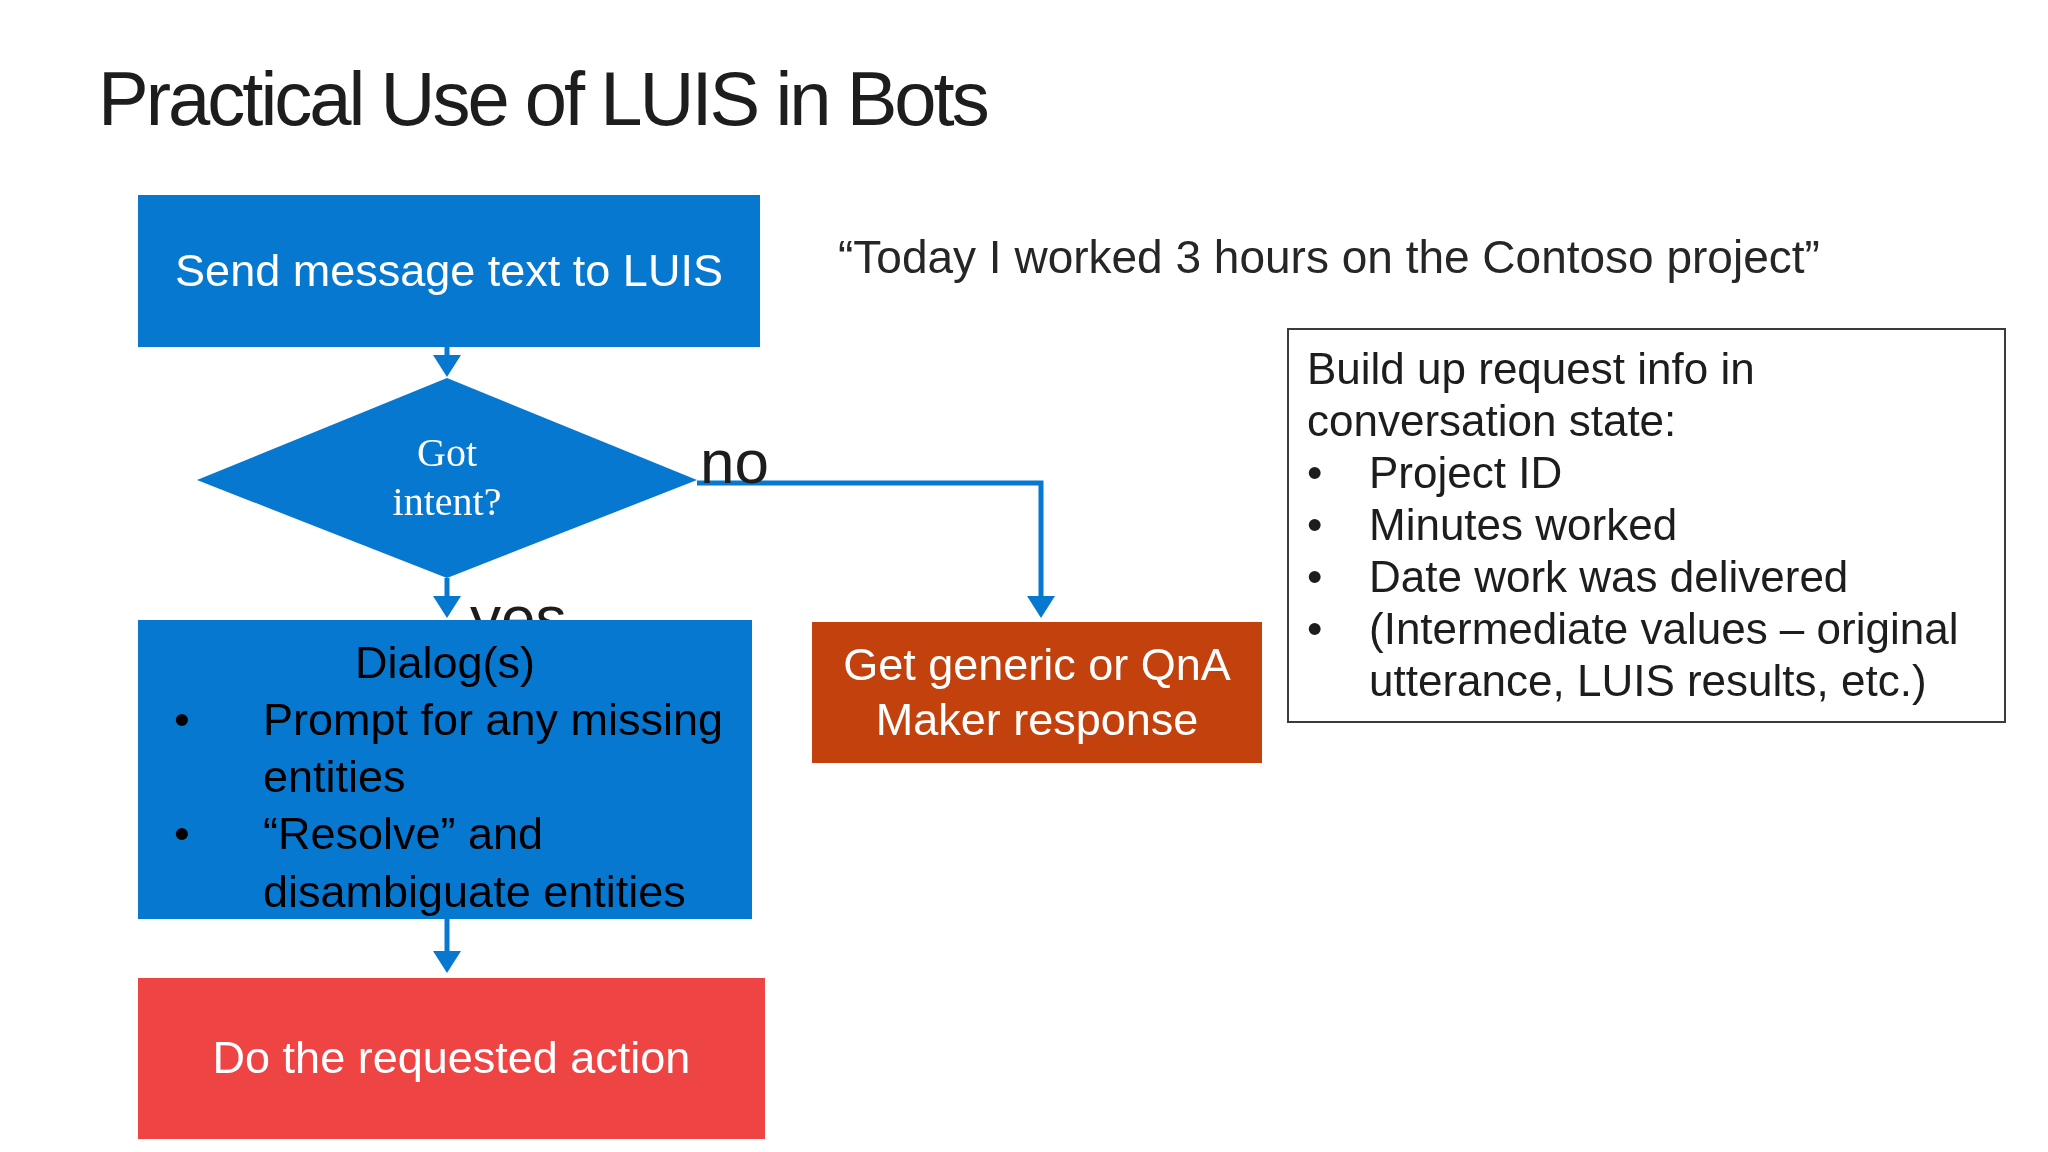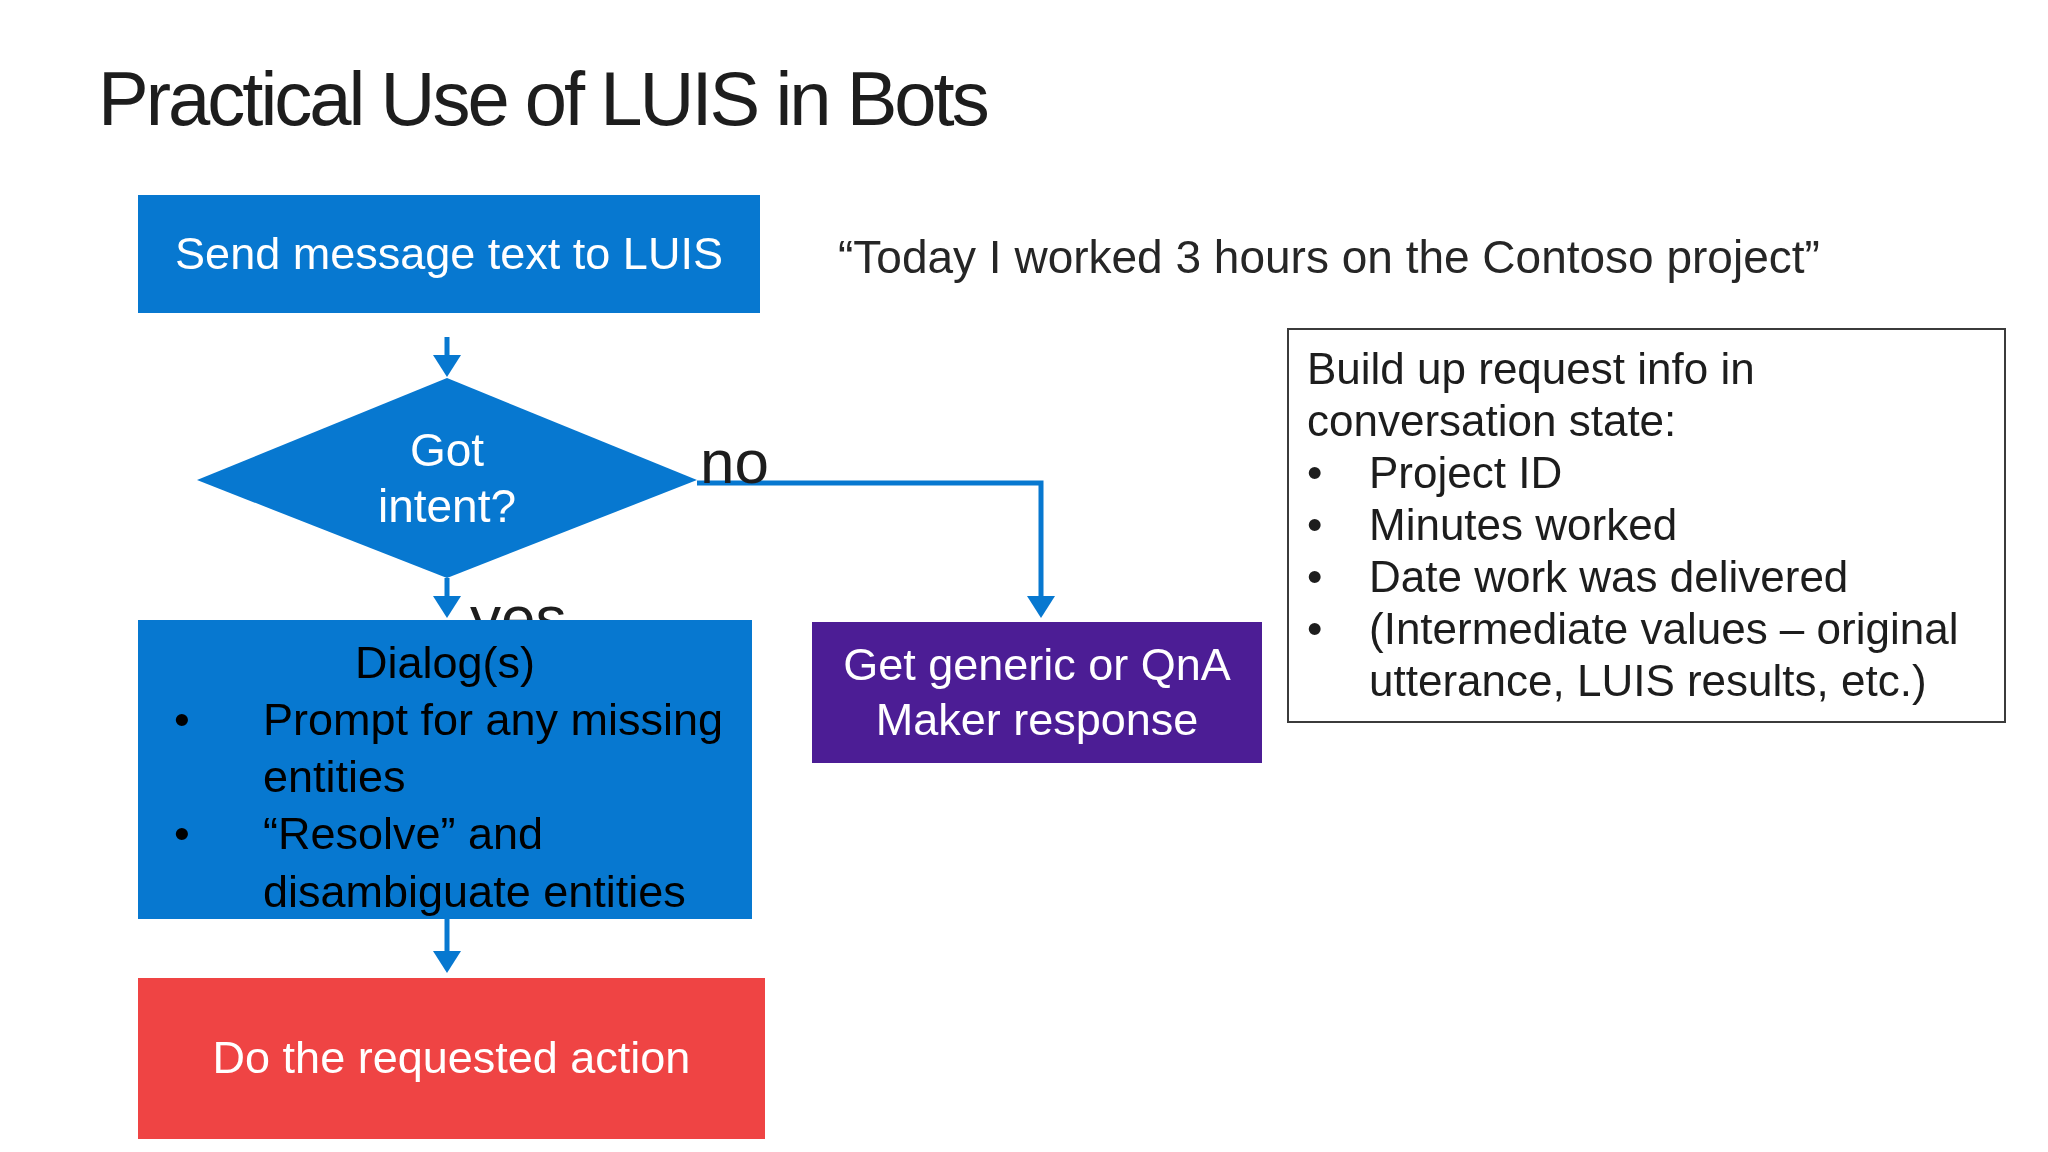--- a/index.html
+++ b/index.html
@@ -16,40 +16,40 @@
   
   #quote{
     left:838px;top:230px;width:1000px;
     font-size:46px;color:#262626;
   }
   
   .flowbox{
     position:absolute;display:flex;align-items:center;justify-content:center;
     color:#ffffff;font-size:45px;line-height:1.22;text-align:center;
   }
-  #box-send{left:138px;top:195px;width:622px;height:118px;}
+  #box-send{left:138px;top:195px;width:622px;height:152px;}
   #box-action{left:138px;top:978px;width:627px;height:161px;}
   #box-qna{left:812px;top:622px;width:450px;height:141px;padding:0 14px;box-sizing:border-box;}
   #box-qna .lbl{max-width:420px;}
   
   #box-dialog{
     position:absolute;left:138px;top:620px;width:614px;height:299px;
     color:#000000;font-size:45px;line-height:1.27;box-sizing:border-box;
     padding-top:14px;
   }
   #box-dialog .dtitle{text-align:center;}
   .brow{display:flex;align-items:flex-start;}
   #box-dialog .brow{padding-left:36px;}
   #box-dialog .bullet{flex:0 0 60px;}
   #box-dialog .btext{flex:1 1 auto;padding-right:6px;margin-left:29px;}
   
   #diamond-label{
     left:197px;top:378px;width:500px;height:200px;
     display:flex;flex-direction:column;align-items:center;justify-content:center;
-    color:#ffffff;font-size:46px;line-height:1.22;text-align:center;
+    color:#ffffff;font-size:40px;line-height:1.22;text-align:center;font-family:Liberation Serif, serif;
   }
   
   .edge-label{font-size:62px;color:#1d1d1d;}
   #label-no{left:700px;top:426px;}
   #label-yes{left:470px;top:582px;}
   
   #info-box{
     left:1287px;top:328px;width:719px;height:395px;box-sizing:border-box;
     border:2px solid #3b3b3b;background:#ffffff;
     font-size:44px;line-height:52px;color:#1d1d1d;
@@ -101,21 +101,21 @@
   <div class="brow">
     <span class="bullet">•</span>
     <span class="btext">Prompt for any missing entities</span>
   </div>
   <div class="brow">
     <span class="bullet">•</span>
     <span class="btext">“Resolve” and disambiguate entities</span>
   </div>
 </div>
 
-<div id="box-qna" class="flowbox" style="background:#4c1d95">
+<div id="box-qna" class="flowbox" style="background:#c2410c">
   <span class="lbl">Get generic or QnA Maker response</span>
 </div>
 
 <div id="box-action" class="flowbox" style="background:#ef4444">
   <span class="lbl">Do the requested action</span>
 </div>
 
 <div id="info-box" class="abs">
   <div>Build up request info in conversation state:</div>
   <div class="brow">

